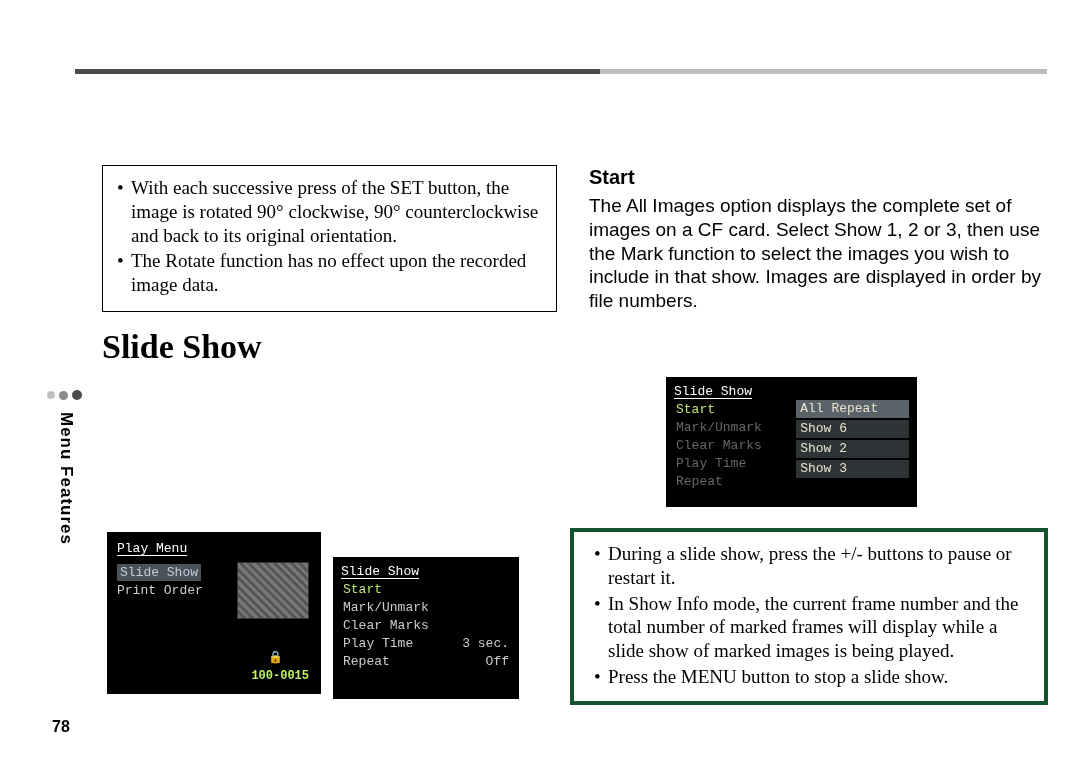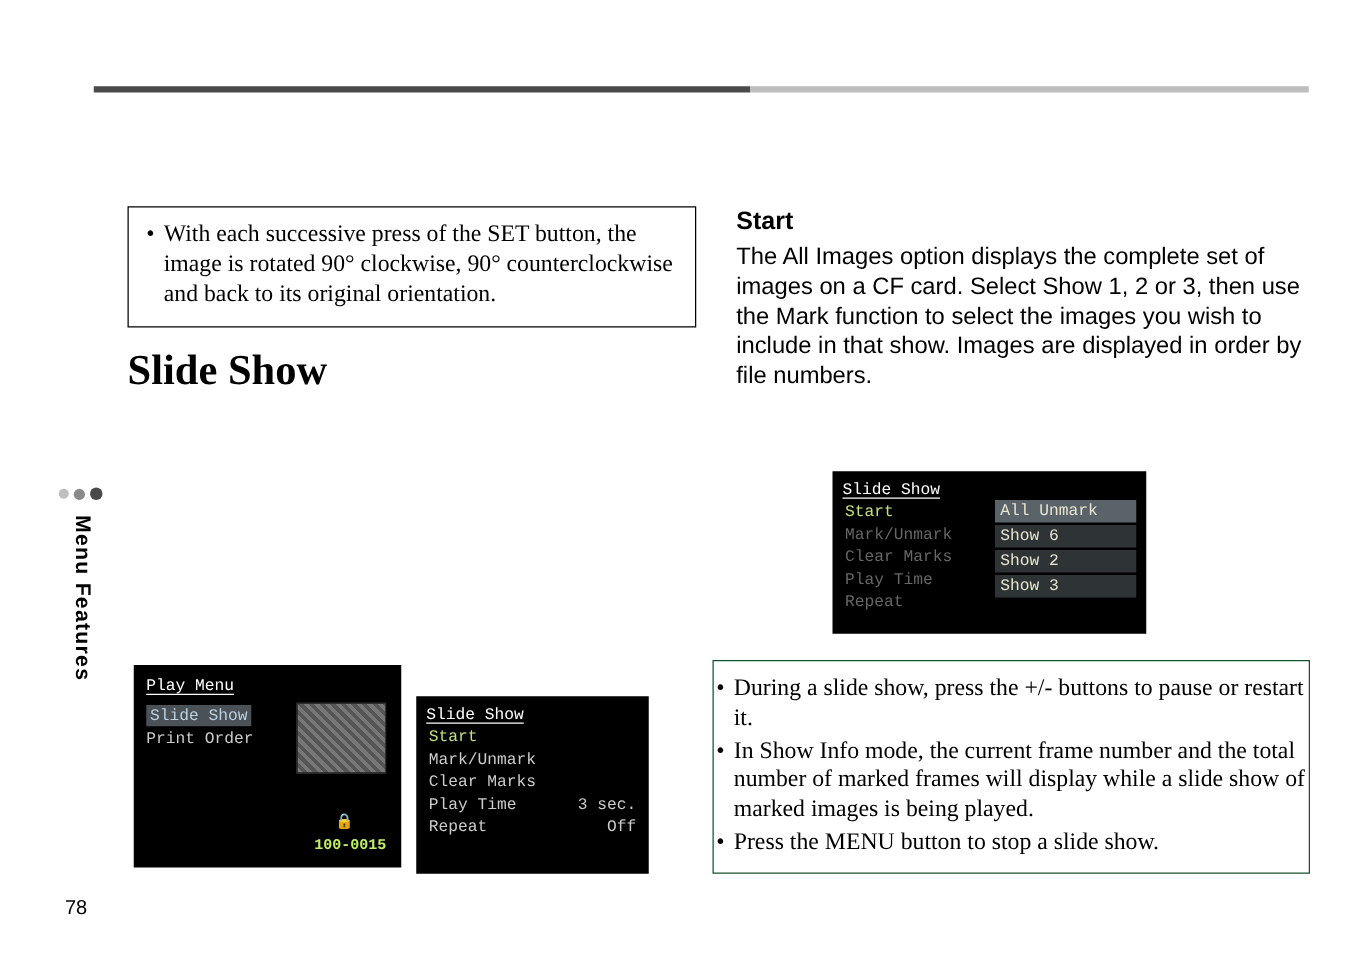--- a/index.html
+++ b/index.html
@@ -41,21 +41,21 @@
     top: 412px;
     writing-mode: vertical-rl;
     font-weight: bold;
     font-size: 17px;
     letter-spacing: 1px;
   }
   .page-num {
     position: absolute;
     left: 52px;
     top: 718px;
-    font-weight: normal;
+    font-weight: bold;
     font-size: 16px;
   }
   .columns {
     position: absolute;
     top: 165px;
     left: 102px;
     width: 947px;
     display: flex;
     gap: 32px;
   }
@@ -120,21 +120,21 @@
   .cs3 .dim { color:#666; }
   .cs3 .hl { color:#bfe27a; }
   .cs3 .rightcol .menu-row { background:#2e3336; margin-bottom:2px; color:#e8e5cf; padding-left:4px;}
   .cs3 .rightcol .sel { background:#5a626a; }
   .col2-lower {
     position:absolute;
     left: 570px;
     top: 528px;
     width: 478px;
   }
-  .col2-lower .box { border:1px solid #14532d; padding: 10px 2px; font-size:19px; line-height:1.25;}
+  .col2-lower .box { border:4px solid #14532d; padding: 10px 20px; font-size:19px; line-height:1.25;}
 </style>
 </head>
 <body>
 
 <div class="top-bar">
   <div class="dark"></div>
   <div class="light"></div>
 </div>
 
 <div class="side-dots">
@@ -143,20 +143,21 @@
   <div class="dot d3"></div>
 </div>
 <div class="side-label">Menu Features</div>
 <div class="page-num">78</div>
 
 <div class="columns">
   <div class="col">
     <div class="box">
       <ul>
         <li>With each successive press of the SET button, the image is rotated 90° clockwise, 90° counterclockwise and back to its original orientation.</li>
+        <li>The Rotate function has no effect upon the recorded image data.</li>
       </ul>
     </div>
     <h2 class="slide-show">Slide Show</h2>
   </div>
 
   <div class="col">
     <h3 class="start">Start</h3>
     <div>The All Images option displays the complete set of images on a CF card. Select Show 1, 2 or 3, then use the Mark function to select the images you wish to include in that show. Images are displayed in order by file numbers.</div>
   </div>
 </div>
@@ -165,21 +166,21 @@
   <div class="camera-screen cs3">
     <div class="leftcol">
       <div class="title">Slide Show</div>
       <div class="menu-row hl">Start</div>
       <div class="menu-row dim">Mark/Unmark</div>
       <div class="menu-row dim">Clear Marks</div>
       <div class="menu-row dim">Play Time</div>
       <div class="menu-row dim">Repeat</div>
     </div>
     <div class="rightcol" style="margin-top:17px;">
-      <div class="menu-row sel">All Unmark</div>
+      <div class="menu-row sel">All Repeat</div>
       <div class="menu-row">Show 6</div>
       <div class="menu-row">Show 2</div>
       <div class="menu-row">Show 3</div>
     </div>
   </div>
 </div>
 
 <div class="col2-lower">
   <div class="box">
     <ul>

